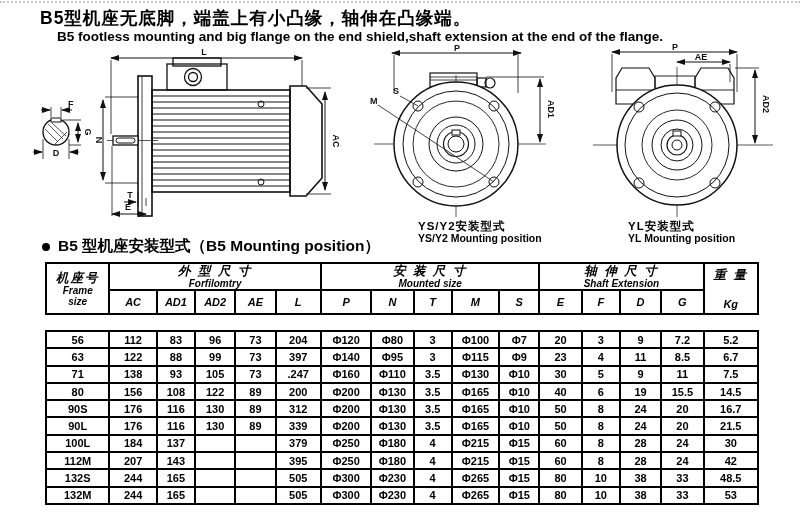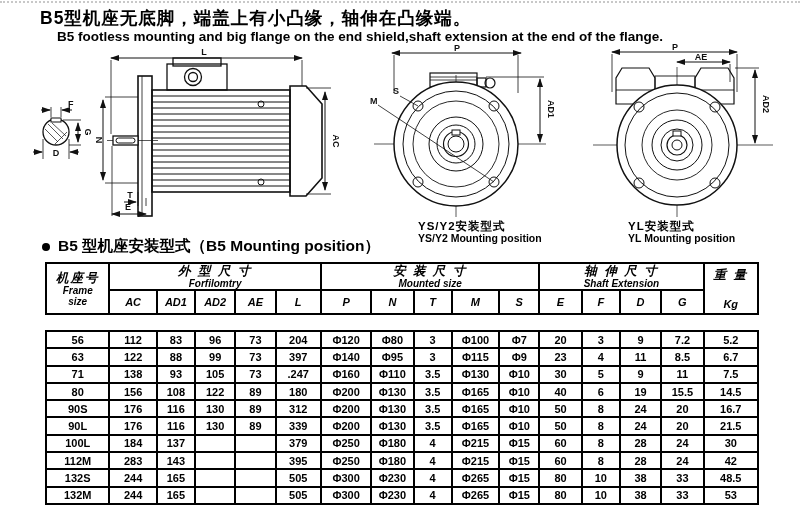--- a/index.html
+++ b/index.html
@@ -352,21 +352,21 @@
         <td>9</td>
         <td>11</td>
         <td>7.5</td>
       </tr>
       <tr>
         <td>80</td>
         <td>156</td>
         <td>108</td>
         <td>122</td>
         <td>89</td>
-        <td>180</td>
+        <td>200</td>
         <td>Φ200</td>
         <td>Φ130</td>
         <td>3.5</td>
         <td>Φ165</td>
         <td>Φ10</td>
         <td>40</td>
         <td>6</td>
         <td>19</td>
         <td>15.5</td>
         <td>14.5</td>
@@ -420,21 +420,21 @@
         <td>Φ215</td>
         <td>Φ15</td>
         <td>60</td>
         <td>8</td>
         <td>28</td>
         <td>24</td>
         <td>30</td>
       </tr>
       <tr>
         <td>112M</td>
-        <td>283</td>
+        <td>207</td>
         <td>143</td>
         <td></td>
         <td></td>
         <td>395</td>
         <td>Φ250</td>
         <td>Φ180</td>
         <td>4</td>
         <td>Φ215</td>
         <td>Φ15</td>
         <td>60</td>

